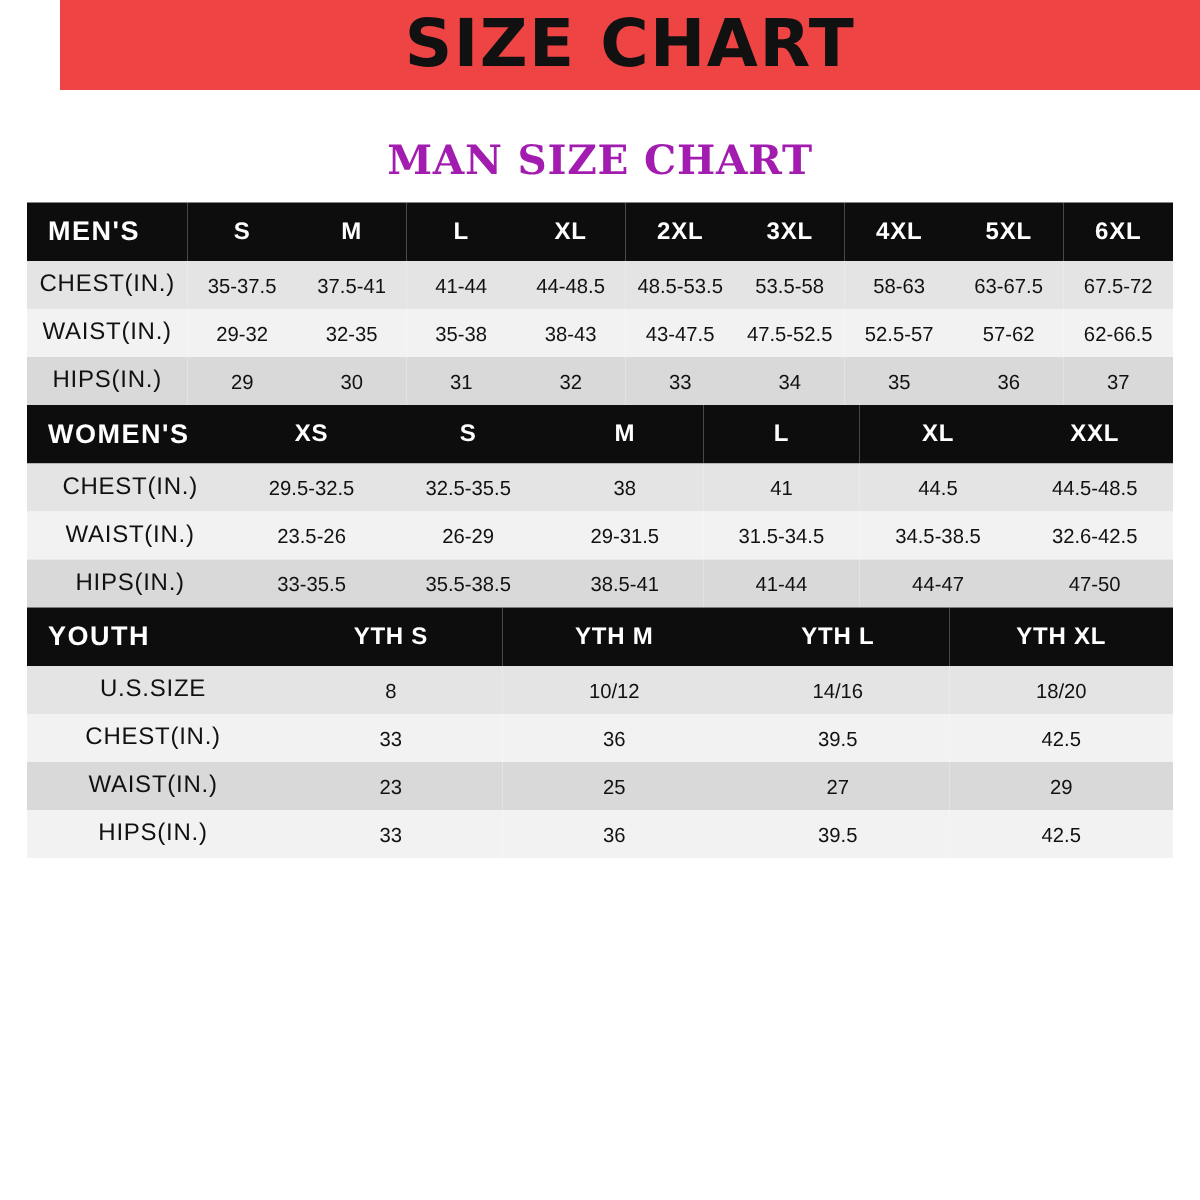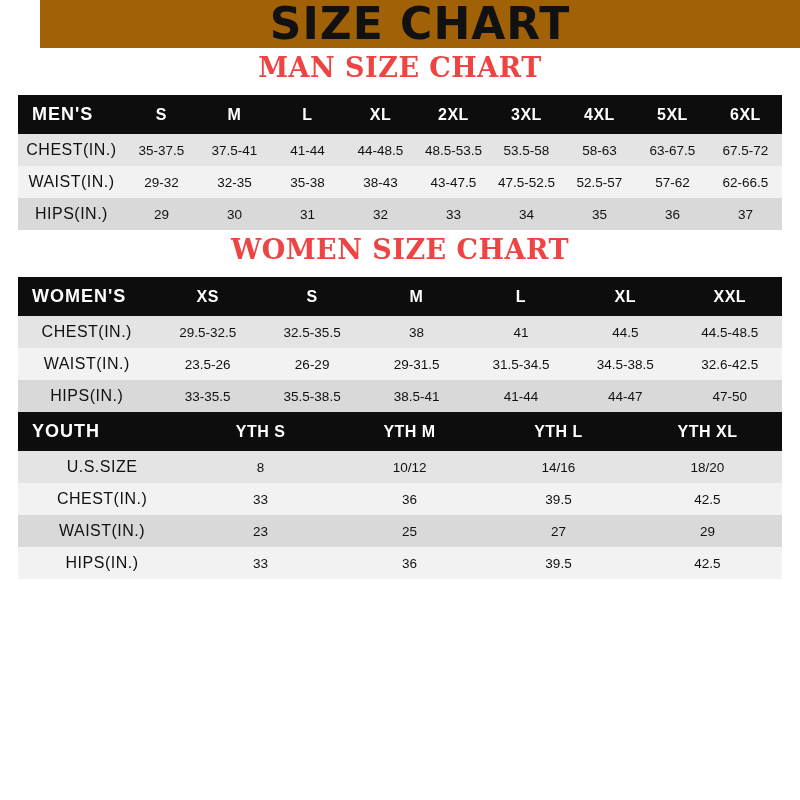--- a/index.html
+++ b/index.html
@@ -16,22 +16,22 @@
   .page {
     position: relative;
     width: 800px;
     height: 800px;
     background: #ffffff;
     box-sizing: border-box;
   }
   
   .header-band {
     position: relative;
-    height: 48px;
-    background: #a16207;
+    height: 60px;
+    background: #ef4444;
     display: flex;
     align-items: center;
     justify-content: center;
     margin-left: 40px;
   }
   .header-band .title {
     font-family: "DejaVu Sans", sans-serif;
     font-weight: bold;
     font-size: 44px;
     letter-spacing: 1px;
@@ -41,22 +41,22 @@
   }
   .content {
     padding: 0 18px;
     box-sizing: border-box;
   }
   .section-title {
     text-align: center;
     font-family: "DejaVu Serif", serif;
     font-weight: bold;
     font-size: 27px;
-    color: #ef4444;
-    margin: 4px 0 12px 0;
+    color: #a21caf;
+    margin: 32px 0 12px 0;
     letter-spacing: 0.5px;
   }
   table.size-table {
     width: 100%;
     border-collapse: collapse;
     table-layout: fixed;
   }
   table.size-table th, table.size-table td {
     text-align: center;
     font-family: "Liberation Sans", sans-serif;
@@ -184,21 +184,20 @@
           <td>32</td>
           <td>33</td>
           <td>34</td>
           <td>35</td>
           <td>36</td>
           <td>37</td>
         </tr>
       </tbody>
     </table>
 
-    <div class="section-title">WOMEN SIZE CHART</div>
     <table class="size-table women-table">
       <colgroup>
         <col class="c0">
           <col>
           <col>
           <col>
           <col>
           <col>
           <col>
       </colgroup>

